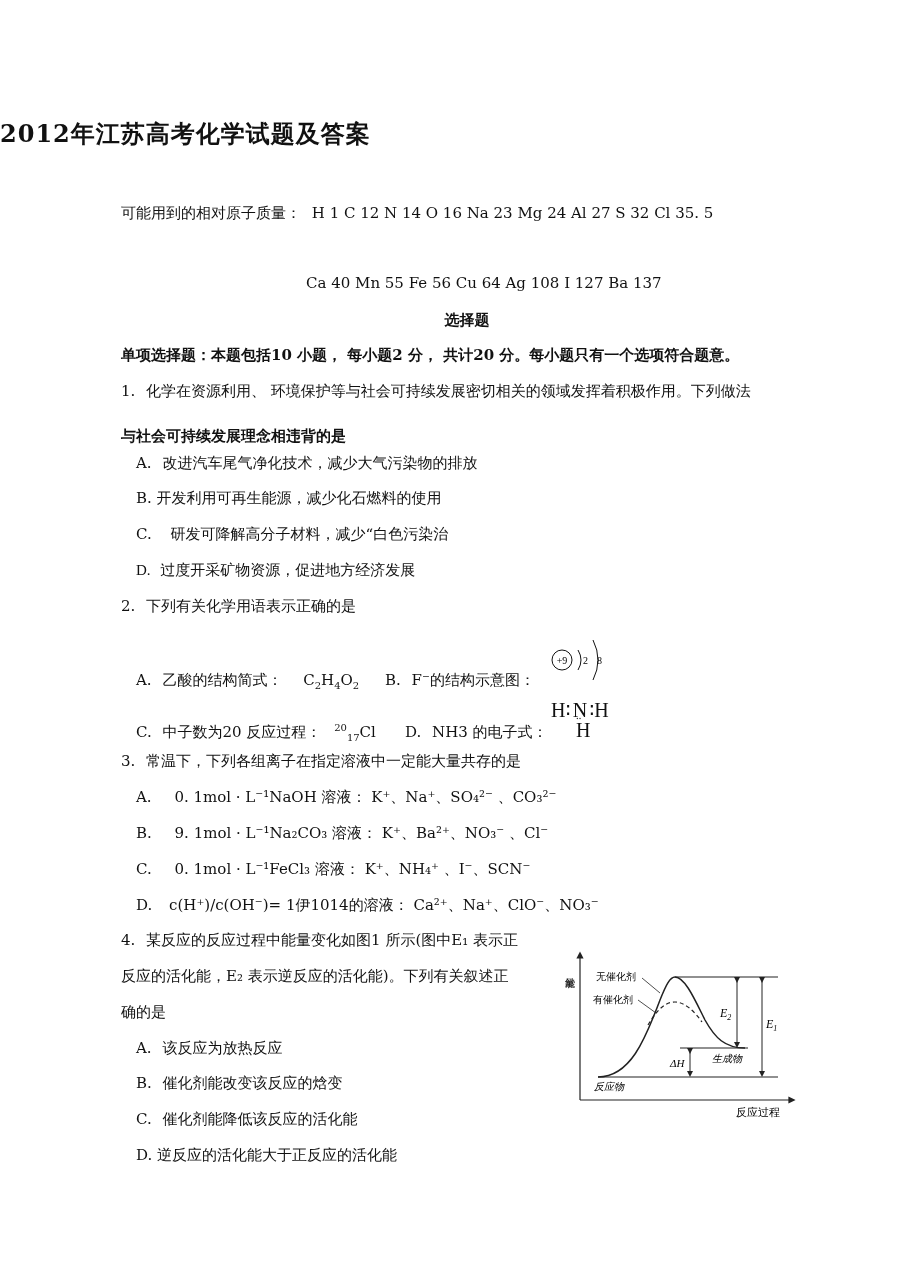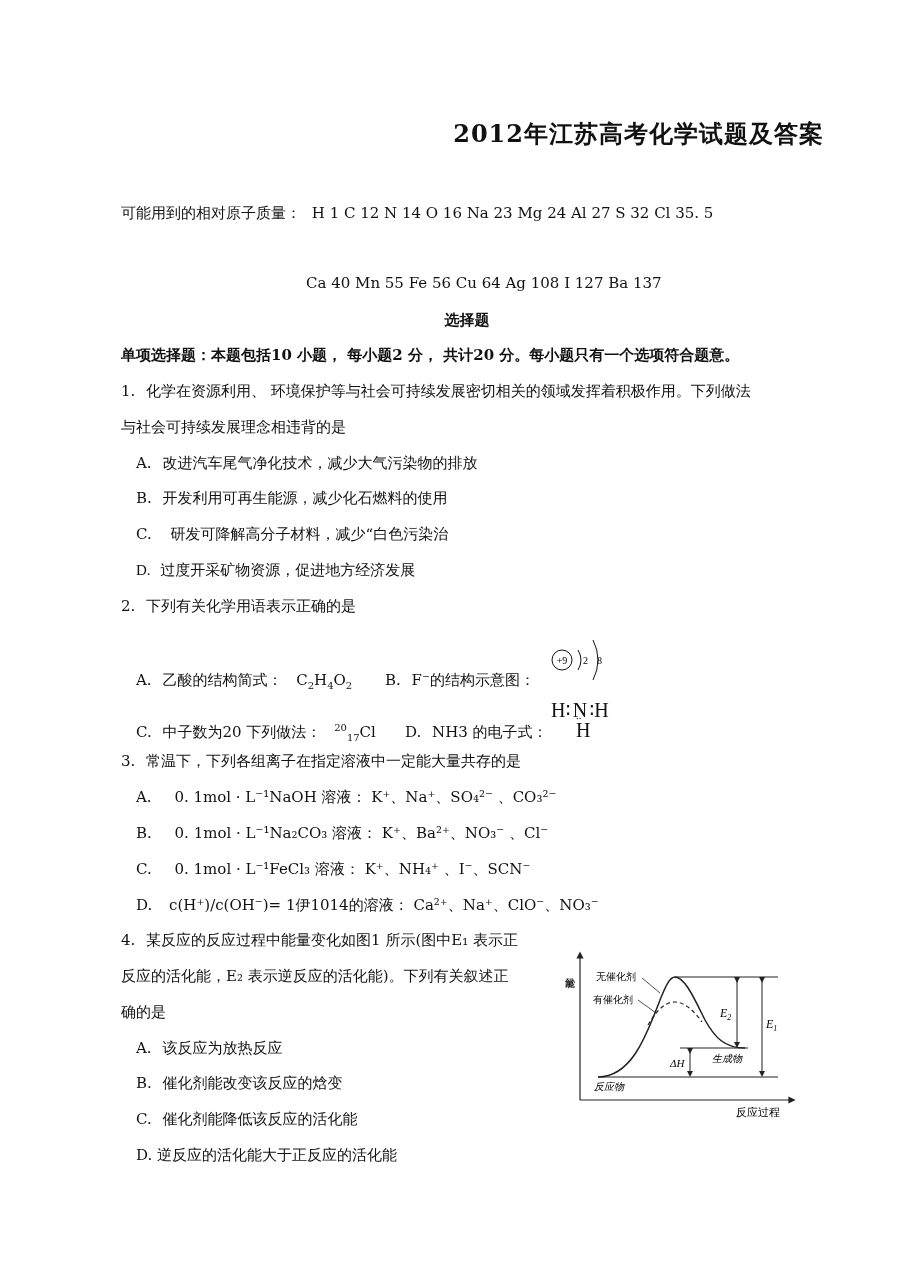--- a/index.html
+++ b/index.html
@@ -1,19 +1,19 @@
 <!DOCTYPE html>
 <html><head>
 <meta charset="utf-8">
 <style>
   html, body { margin:0; padding:0; background:#ffffff; }
   body { width:910px; height:1287px; position:relative; overflow:hidden;
          font-family:"DejaVu Serif", "Liberation Serif", serif; color:#111; }
   .abs { position:absolute; white-space:nowrap; }
-  .title { top:118px; left:0; width:824px; text-align:right; font-size:24px; font-weight:bold; letter-spacing:1px; }
+  .title { top:118px; left:0; width:824px; text-align:left; font-size:24px; font-weight:bold; letter-spacing:1px; }
   .line { font-size:15px; line-height:20px; }
   .bold { font-weight:bold; }
   .center { left:17px; width:900px; text-align:center; }
   sub, sup { font-size:10px; line-height:0; }
   
   .diagram { position:absolute; left:560px; top:950px; width:250px; height:180px; }
   .nh3 { position:absolute; font-family:"Liberation Serif", serif; font-size:20px; }
   .shell { position:absolute; left:548px; top:640px; width:60px; height:60px; }
 </style>
 </head>
@@ -27,66 +27,66 @@
 </div>
 <div class="abs line" style="top:241px; left:306px;margin-top:32px;">Ca 40   Mn 55   Fe 56   Cu 64   Ag 108   I 127   Ba 137</div>
 
 <div class="abs line bold center" style="top:310px;">选择题</div>
 <div class="abs line bold" style="top:345px; left:121px;">单项选择题：本题包括10 小题，  每小题2 分，  共计20 分。每小题只有一个选项符合题意。</div>
 
 <div class="abs line" style="top:381px; left:121px;">
   <span>1.</span>
   <span style="margin-left:6px;">化学在资源利用、 环境保护等与社会可持续发展密切相关的领域发挥着积极作用。下列做法</span>
 </div>
-<div class="abs line" style="top:417px; left:121px;">与社会可持续发展理念相违背的是</div>
+<div class="abs line" style="top:426px; left:121px;font-weight:bold;">与社会可持续发展理念相违背的是</div>
 
 <div class="abs line" style="top:453px; left:136px;">
   <span>A.</span>
   <span style="margin-left:6px;">改进汽车尾气净化技术，减少大气污染物的排放</span>
 </div>
 <div class="abs line" style="top:488px; left:136px;">
   <span>B.</span>
-  <span style="margin-left:6px;">开发利用可再生能源，减少化石燃料的使用</span>
+  <span style="">开发利用可再生能源，减少化石燃料的使用</span>
 </div>
 <div class="abs line" style="top:524px; left:136px;">
   <span>C.</span>
   <span style="margin-left:14px;">研发可降解高分子材料，减少“白色污染治</span>
 </div>
 <div class="abs line" style="top:560px; left:136px;font-family:Liberation Serif, serif;">
   <span>D.</span>
   <span style="margin-left:6px;">过度开采矿物资源，促进地方经济发展</span>
 </div>
 
 <div class="abs line" style="top:596px; left:121px;text-align:right;">
   <span>2.</span>
   <span style="margin-left:6px;">下列有关化学用语表示正确的是</span>
 </div>
 
 <div class="abs line" style="top:670px; left:136px;">
   <span>A.</span>
   <span style="margin-left:6px;">乙酸的结构简式：</span>
-  <span style="margin-left:9px;">C<sub>2</sub>H<sub>4</sub>O<sub>2</sub></span>
+  <span style="margin-left:16px;">C<sub>2</sub>H<sub>4</sub>O<sub>2</sub></span>
 </div>
 <div class="abs line" style="top:670px; left:385px;">
   <span>B.</span>
   <span style="margin-left:6px;">F⁻的结构示意图：</span>
 </div>
 
 <svg class="shell" viewBox="0 0 60 60">
   <circle cx="14" cy="20" r="10" fill="none" stroke="#111" stroke-width="1"></circle>
   <text x="14" y="24" font-size="10" text-anchor="middle" font-family="Liberation Serif, serif">+9</text>
   <path d="M30 10 Q36 20 30 30" fill="none" stroke="#111" stroke-width="1"></path>
   <text x="35" y="24" font-size="10" font-family="Liberation Serif, serif">2</text>
   <path d="M45 0 Q55 20 45 40" fill="none" stroke="#111" stroke-width="1"></path>
   <text x="49" y="24" font-size="10" font-family="Liberation Serif, serif">8</text>
 </svg>
 
 <div class="abs line" style="top:722px; left:136px;">
   <span>C.</span>
-  <span style="margin-left:6px;">中子数为20 下列做法：</span>
+  <span style="margin-left:6px;">中子数为20 反应过程：</span>
   <span style="margin-left:8px;"><sup>20</sup><sub>17</sub>Cl</span>
 </div>
 <div class="abs line" style="top:722px; left:405px;">
   <span>D.</span>
   <span style="margin-left:6px;">NH3 的电子式：</span>
 </div>
 
 <div class="nh3" style="left:551px; top:698px;">
   <span>H</span><span>∶</span><span style="margin:0 2px;">N</span><span>∶</span><span>H</span>
 </div>
@@ -96,21 +96,21 @@
 <div class="abs line" style="top:751px; left:121px;">
   <span>3.</span>
   <span style="margin-left:6px;">常温下，下列各组离子在指定溶液中一定能大量共存的是</span>
 </div>
 <div class="abs line" style="top:787px; left:136px;">
   <span>A.</span>
   <span style="margin-left:18px;">0. 1mol · L⁻¹NaOH 溶液：   K⁺、Na⁺、SO₄²⁻ 、CO₃²⁻</span>
 </div>
 <div class="abs line" style="top:823px; left:136px;">
   <span>B.</span>
-  <span style="margin-left:18px;">0. 1mol · L⁻¹Na₂CO₃ 溶液：  K⁺、Ba²⁺、NO₃⁻ 、Cl⁻</span>
+  <span style="margin-left:18px;">9. 1mol · L⁻¹Na₂CO₃ 溶液：  K⁺、Ba²⁺、NO₃⁻ 、Cl⁻</span>
 </div>
 <div class="abs line" style="top:859px; left:136px;">
   <span>C.</span>
   <span style="margin-left:18px;">0. 1mol · L⁻¹FeCl₃ 溶液：  K⁺、NH₄⁺ 、I⁻、SCN⁻</span>
 </div>
 <div class="abs line" style="top:895px; left:136px;">
   <span>D.</span>
   <span style="margin-left:12px;">c(H⁺)/c(OH⁻)= 1伊1014的溶液：  Ca²⁺、Na⁺、ClO⁻、NO₃⁻</span>
 </div>
 

